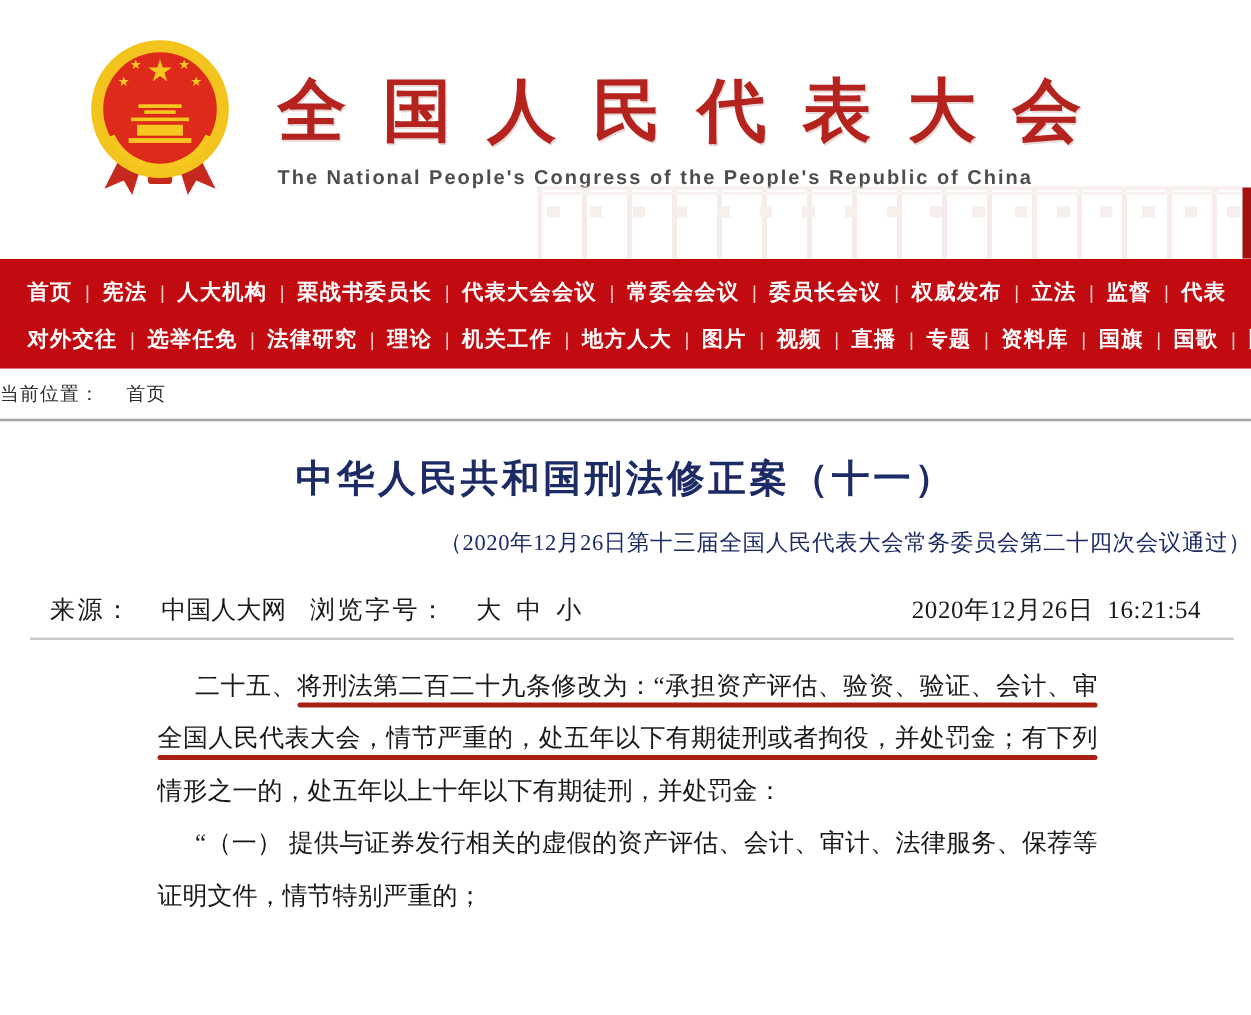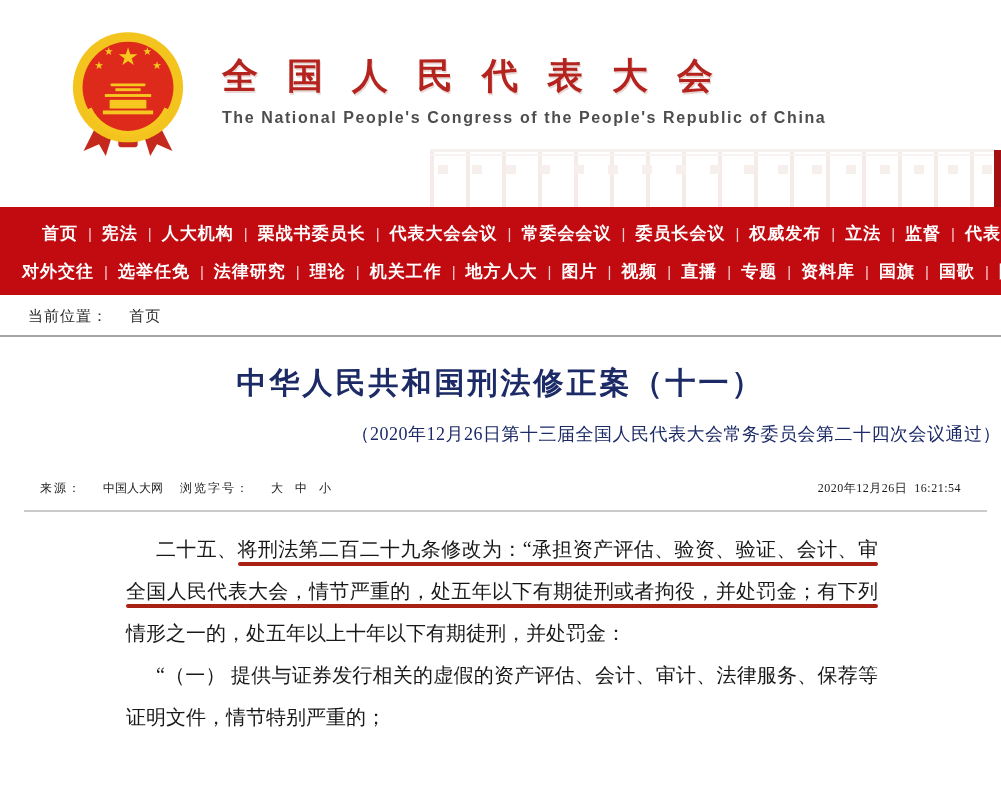--- a/index.html
+++ b/index.html
@@ -13,21 +13,21 @@
   html,body{background:#fff;}
   body{
     width:1001px;height:812px;overflow:hidden;position:relative;
     font-family:"Liberation Sans",sans-serif;
   }
   
   .site-header{position:relative;height:207px;background:#fff;overflow:hidden;}
   .emblem{position:absolute;left:70px;top:28px;width:116px;height:134px;}
   .titles{position:absolute;left:222px;top:52px;width:700px;}
   .site-title{
-    font-size:36px;font-weight:700;color:var(--brand-red);
+    font-size:55px;font-weight:700;color:var(--brand-red);
     letter-spacing:29px;white-space:nowrap;
     text-shadow:1px 2px 0 rgba(120,40,30,.18);
     font-family:"Liberation Sans",sans-serif;
   }
   .site-subtitle{
     margin-top:8px;font-size:16px;font-weight:700;color:#4d4d4d;
     letter-spacing:1.6px;white-space:nowrap;
   }
   .building-watermark{
     position:absolute;right:6px;bottom:0;width:565px;height:58px;opacity:.55;
@@ -35,45 +35,45 @@
       linear-gradient(#f0e4e1 0 3px,transparent 3px 5px,#f3e9e6 5px 7px,transparent 7px) top/100% 14px no-repeat,
       repeating-linear-gradient(90deg,#eeded9 0 4px,transparent 4px 36px);
   }
   .building-watermark:after{
     content:"";position:absolute;left:0;right:0;top:16px;height:9px;
     background:repeating-linear-gradient(90deg,transparent 0 8px,#f0e2de 8px 18px,transparent 18px 34px);
   }
   .right-red-strip{position:absolute;right:0;top:150px;width:7px;height:57px;background:#a60f0f;}
   
   .main-nav{height:88px;background:var(--nav-red);padding:8px 0 0 22px;}
-  .nav-row{height:38px;line-height:38px;white-space:nowrap;text-align:right;}
+  .nav-row{height:38px;line-height:38px;white-space:nowrap;}
   .nav-row .item{
     color:#fff;font-size:17px;font-weight:600;cursor:pointer;letter-spacing:1px;
   }
   .nav-row .sep{color:rgba(255,225,225,.9);margin:0 10px;font-size:15px;}
   
   .breadcrumb{
-    height:42px;line-height:42px;padding-left:28px;font-size:15px;color:#2b2b2b;
+    height:42px;line-height:42px;font-size:15px;color:#2b2b2b;
     border-bottom:2px solid #a5a5a5;background:#fff;letter-spacing:1px;
   }
   .breadcrumb .bc-label{margin-right:16px;}
   .breadcrumb a{color:#2b2b2b;text-decoration:none;cursor:pointer;}
   
   .article-title{
     margin-top:26px;text-align:center;color:var(--title-navy);
     font-family:"Liberation Serif",serif;font-size:30px;font-weight:700;letter-spacing:3px;
   }
   .article-subtitle{
     margin-top:18px;text-align:right;color:var(--title-navy);
     font-family:"Liberation Serif",serif;font-size:18px;letter-spacing:.5px;
   }
   .meta-row{
     margin:28px 40px 0 40px;height:28px;line-height:28px;
     display:flex;justify-content:space-between;
-    font-family:"Liberation Serif",serif;font-size:12px;color:#1a1a1a;
+    font-family:"Liberation Serif",serif;font-size:20px;color:#1a1a1a;
   }
   .meta-left span{margin-right:14px;}
   .meta-left .label{margin-right:18px;letter-spacing:2px;}
   .meta-left .fontsize-option{cursor:pointer;margin-right:12px;}
   .meta-right{white-space:pre;letter-spacing:.5px;}
   .meta-divider{margin:8px 14px 0 24px;border-bottom:2px solid #cbcbcb;}
   
   .article-body{
     margin:16px 0 0 126px;width:752px;
     font-family:"Liberation Serif",serif;font-size:20px;color:var(--body-ink);

